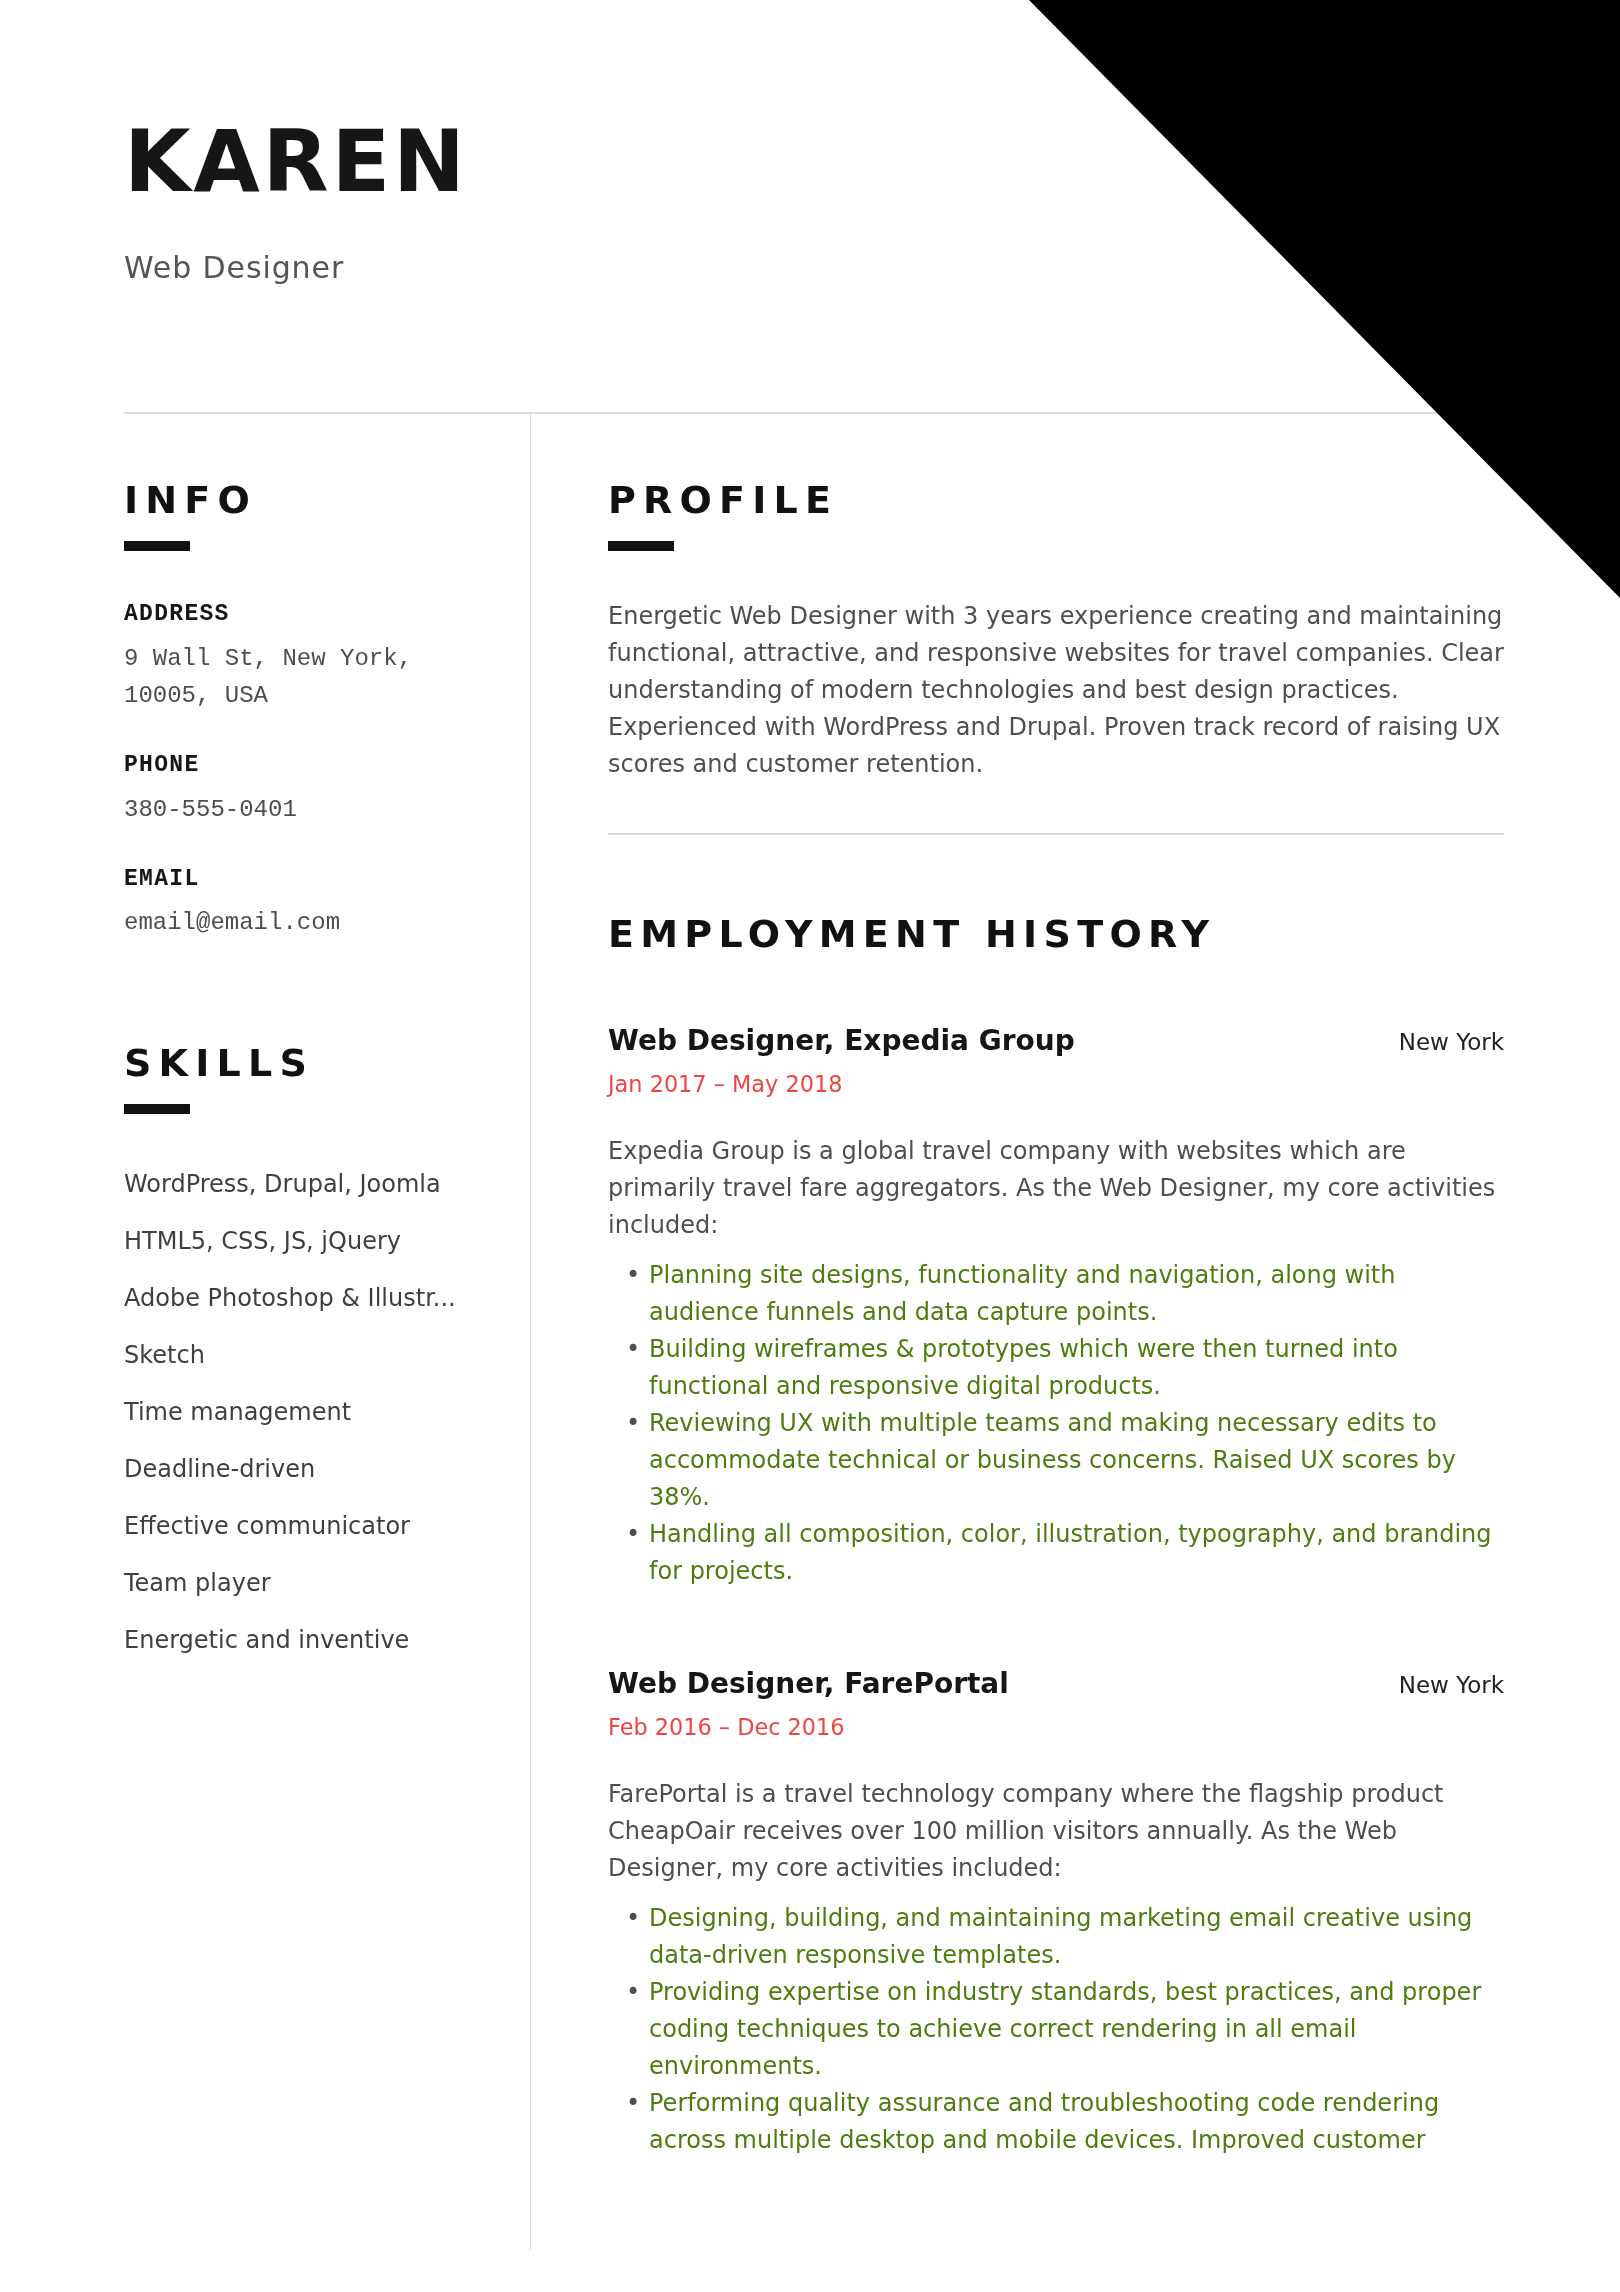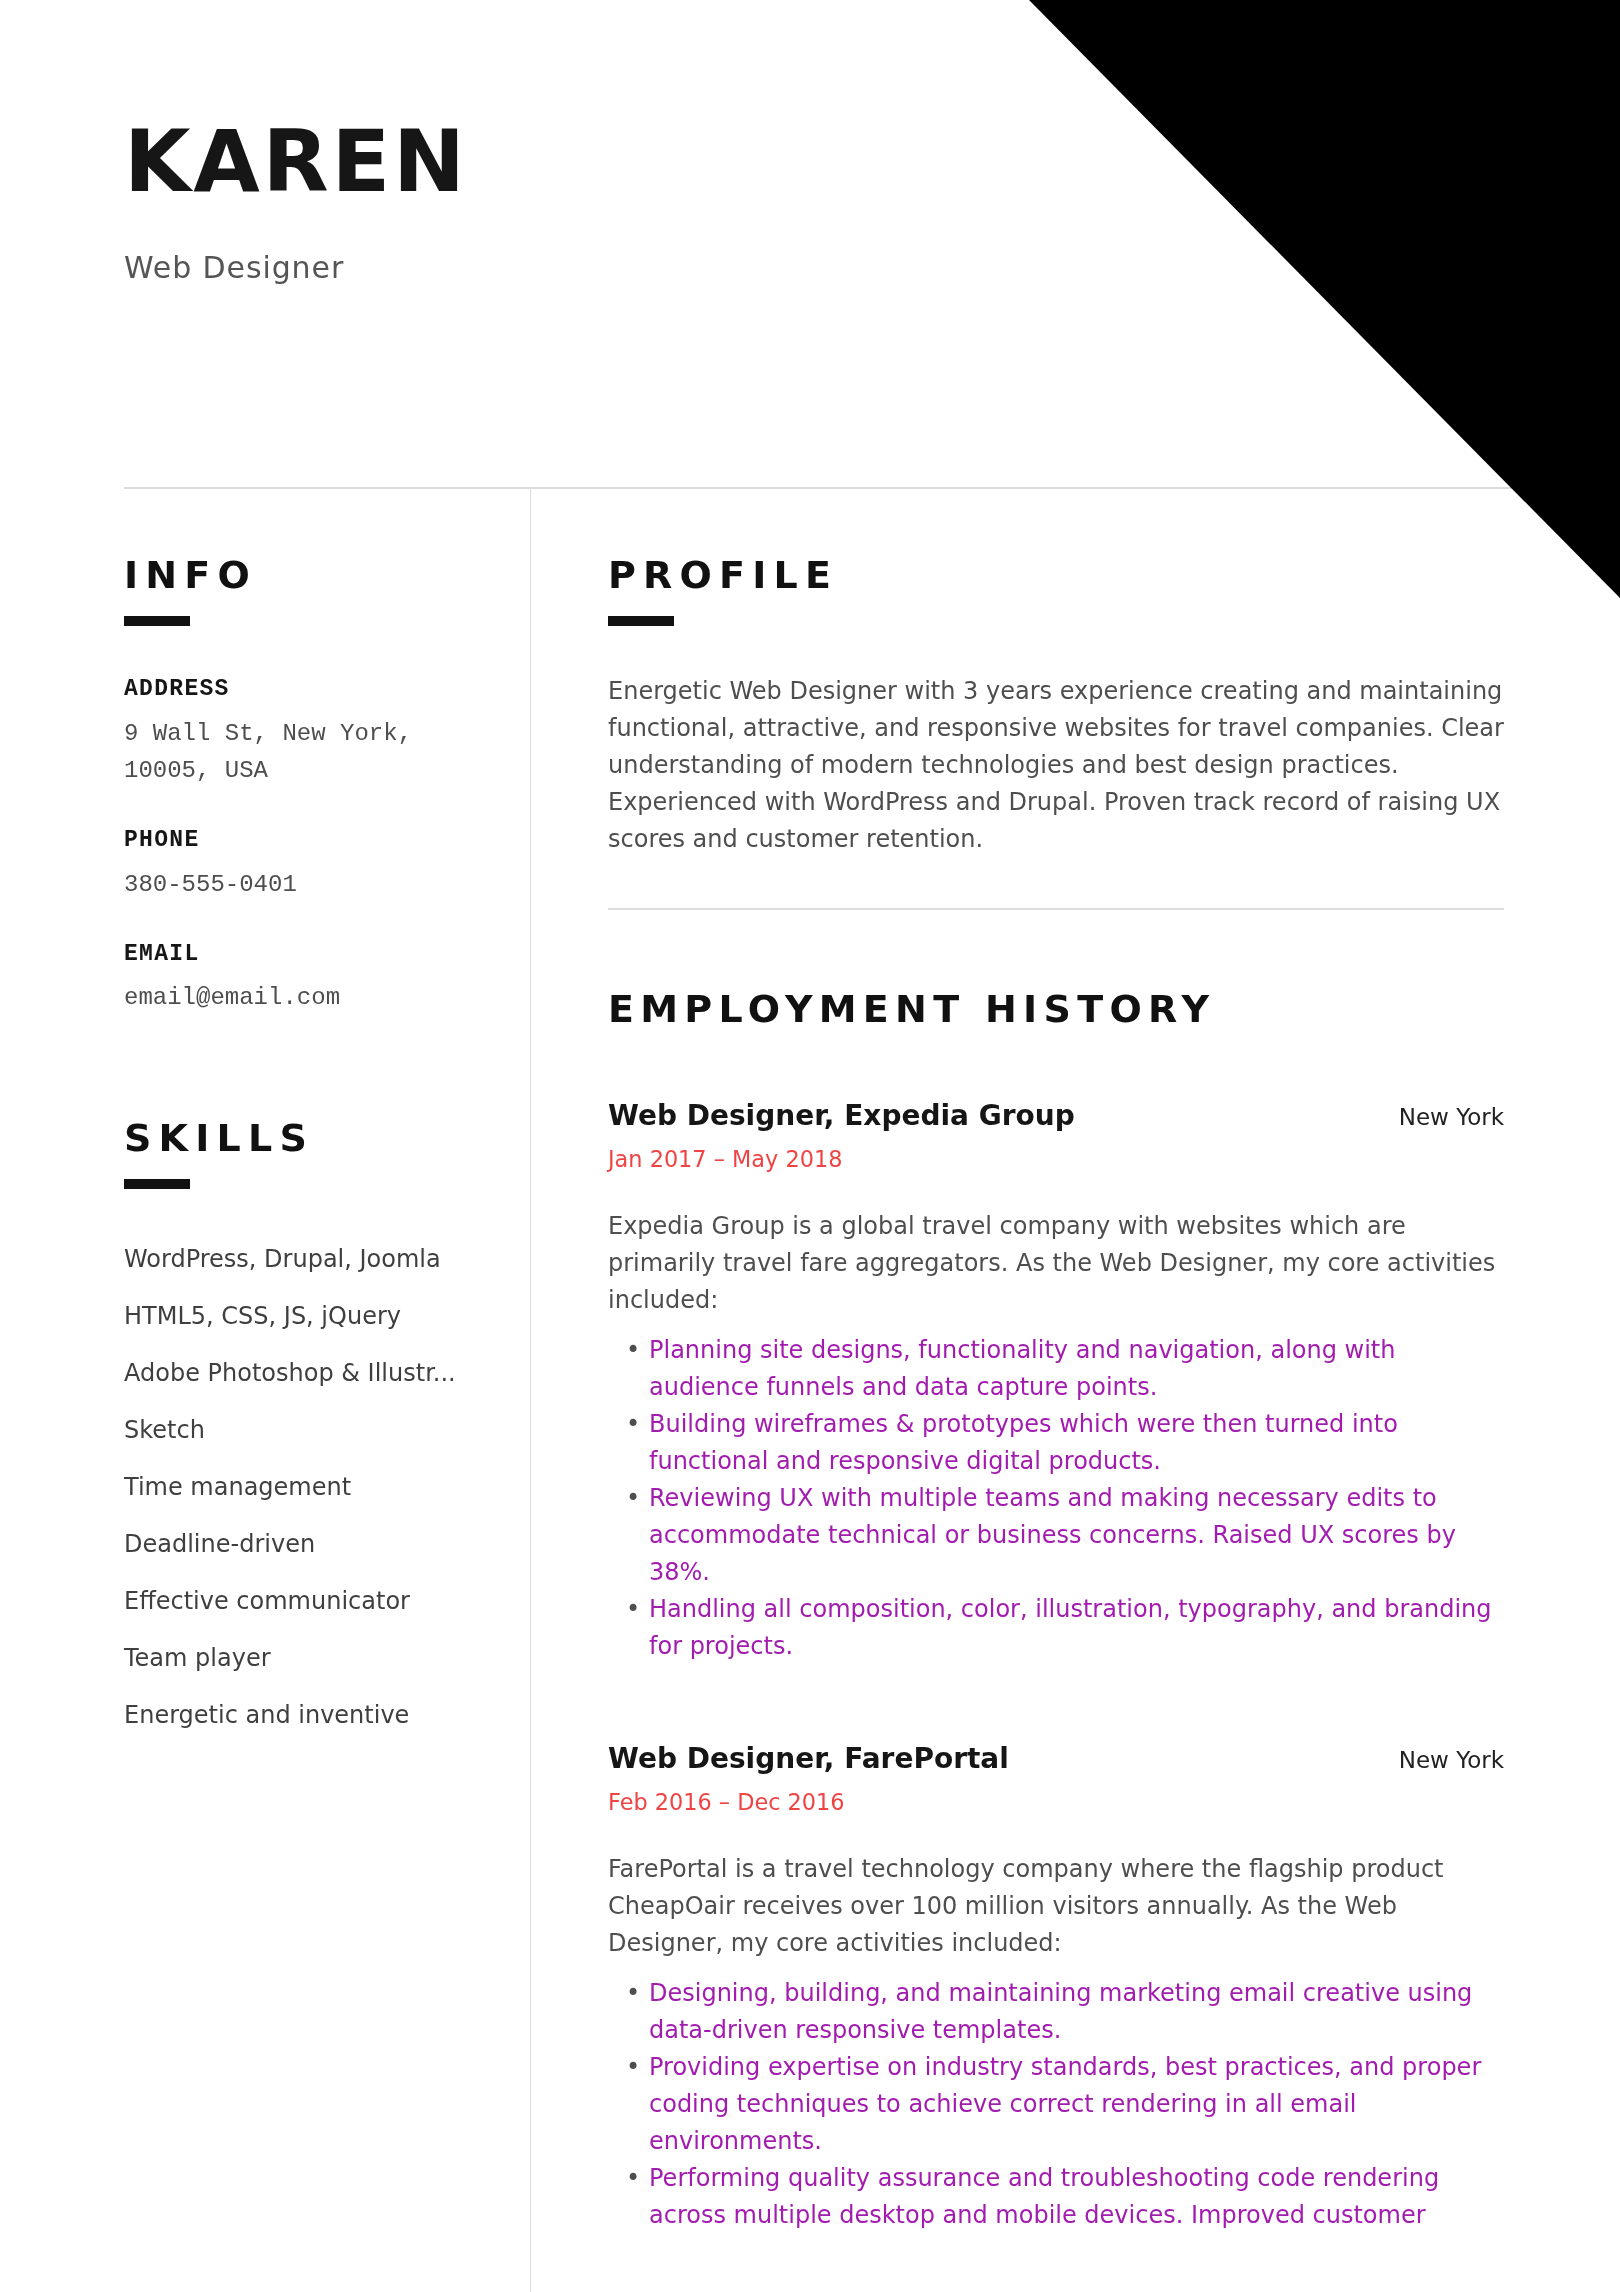--- a/index.html
+++ b/index.html
@@ -12,21 +12,21 @@
     font-family: "DejaVu Sans", "Liberation Sans", sans-serif;
     color: #161616;
   }
   .corner {
     position: absolute;
     top: 0; right: 0;
     width: 591px; height: 598px;
     background: #000000;
     clip-path: polygon(0 0, 100% 0, 100% 100%);
   }
-  .header { height: 487px; padding: 113px 0 0 124px; position: relative; }
+  .header { height: 412px; padding: 113px 0 0 124px; position: relative; }
   .name {
     font-size: 86px;
     font-weight: bold;
     letter-spacing: 2.7px;
     line-height: 1.12;
     color: #161616;
   }
   .name-line { display: block; }
   .subtitle {
     margin-top: 41px;
@@ -96,21 +96,21 @@
   .job-dates { margin-top: 14.3px; font-size: 22.4px; color: #ef4444; }
   .job-summary {
     margin-top: 36px;
     font-size: 24px;
     color: #4e4e4e;
     line-height: 37px;
   }
   ul.bullets { margin-top: 12.5px; list-style: none; padding-left: 41px; }
   .bullets li {
     font-size: 24px;
-    color: #a21caf;
+    color: #4d7c0f;
     line-height: 37px;
     position: relative;
   }
   .bullets li::before {
     content: "\2022";
     position: absolute;
     left: -23px;
     color: #4e4e4e;
   }
 </style>

